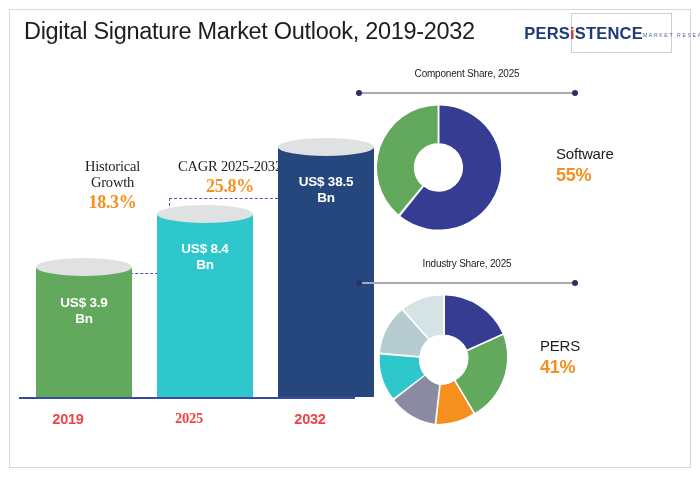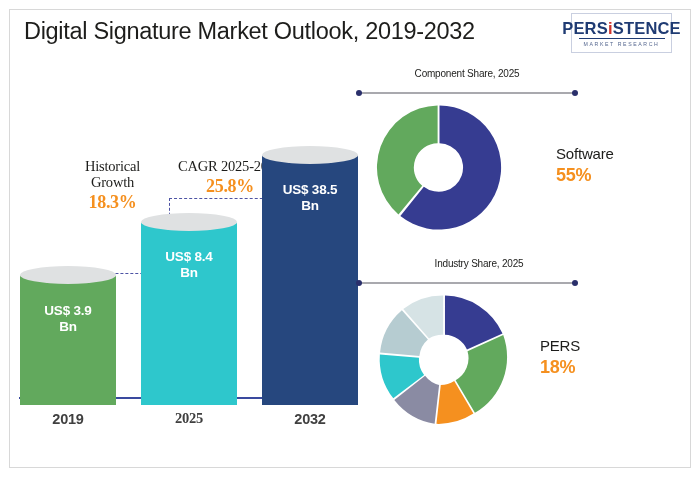--- a/index.html
+++ b/index.html
@@ -37,21 +37,20 @@
     letter-spacing: -0.3px;
     white-space: nowrap;
   }
   .logo-box {
     position: absolute;
     right: 8px; top: 3px;
     width: 101px; height: 40px;
     border: 1px solid #c9cfe0;
     background: #ffffff;
     display: flex;
-    flex-direction: column;
     align-items: center;
     justify-content: center;
     padding-top: 1px;
   }
   .logo-word {
     font-size: 16.5px;
     font-weight: 700;
     color: #1f3b73;
     letter-spacing: 0.2px;
     line-height: 1;
@@ -78,22 +77,23 @@
     width: 345px; height: 395px;
   }
   .baseline {
     position: absolute;
     left: 9px; bottom: 58px;
     width: 336px; height: 2px;
     background: #3a4a9f;
   }
   .bar {
     position: absolute;
-    bottom: 52px;
+    bottom: 60px;
     border-radius: 2px 2px 0 0;
+    margin-left: 16px;
   }
   .bar .cap {
     position: absolute;
     left: 0; top: -9px;
     width: 100%; height: 18px;
     border-radius: 50%;
     background: #dfe1e2;
   }
   .bar .body-fill {
     position: absolute;
@@ -109,21 +109,21 @@
     font-weight: 700;
     line-height: 1.18;
     letter-spacing: -0.2px;
   }
   .xlabel {
     position: absolute;
     bottom: 30px;
     text-align: center;
     font-size: 14.5px;
     font-weight: 700;
-    color: #404040;
+    color: #ef4444;
     letter-spacing: -0.2px;
   }
 
   
   .bracket {
     position: absolute;
     border: 1.6px dashed #4d53a4;
     border-bottom: none;
     background: transparent;
   }
@@ -266,21 +266,21 @@
       <path fill="#363c91" d="M 50 4 A 46 46 0 1 1 21.0 86.0 L 38.4 64.2 A 18 18 0 1 0 50 32 Z"></path>
 
       <path fill="#62a95d" d="M 19.6 84.8 A 46 46 0 0 1 48.6 4.0 L 48.6 32.0 A 18 18 0 0 0 37.2 63.6 Z"></path>
     </svg>
 
     <div class="donut-legend" style="left:178px; top:83px;margin-left:20px;">
       <div class="lname">Software</div>
       <div class="lval">55%</div>
     </div>
 
-    <div class="sec-title" style="left:12px; top:196px; width:218px;">Industry Share, 2025</div>
+    <div class="sec-title" style="left:0px; top:196px; width:218px;">Industry Share, 2025</div>
     <div class="sec-rule" style="left:0px; top:220px; width:218px;"></div>
 
     <svg class="donut" style="left:16px; top:228px;" width="140" height="140" viewBox="0 0 100 100">
       <g>
 
         <path fill="#363c91" d="M 50.7 4 A 46 46 0 0 1 91.8 31.0 L 66.4 42.5 A 18 18 0 0 0 50.7 32 Z"></path>
 
         <path fill="#62a95d" d="M 92.3 32.2 A 46 46 0 0 1 72.1 87.7 L 58.3 64.4 A 18 18 0 0 0 66.8 43.7 Z"></path>
 
         <path fill="#f5901f" d="M 71.0 88.3 A 46 46 0 0 1 44.6 95.6 L 47.7 67.8 A 18 18 0 0 0 57.3 65.0 Z"></path>
@@ -290,16 +290,16 @@
         <path fill="#2ec7cc" d="M 13.8 77.4 A 46 46 0 0 1 4.2 46.0 L 32.1 48.4 A 18 18 0 0 0 35.8 60.7 Z"></path>
 
         <path fill="#b6ccd1" d="M 4.3 44.7 A 46 46 0 0 1 19.9 14.4 L 38.5 35.3 A 18 18 0 0 0 32.4 47.2 Z"></path>
 
         <path fill="#d6e3e5" d="M 20.9 13.6 A 46 46 0 0 1 49.4 4.0 L 49.4 32.0 A 18 18 0 0 0 39.3 34.6 Z"></path>
       </g>
     </svg>
 
     <div class="donut-legend" style="left:182px; top:275px;">
       <div class="lname">PERS</div>
-      <div class="lval">18%</div>
+      <div class="lval">41%</div>
     </div>
   </div>
 </div>
 
 </body></html>

